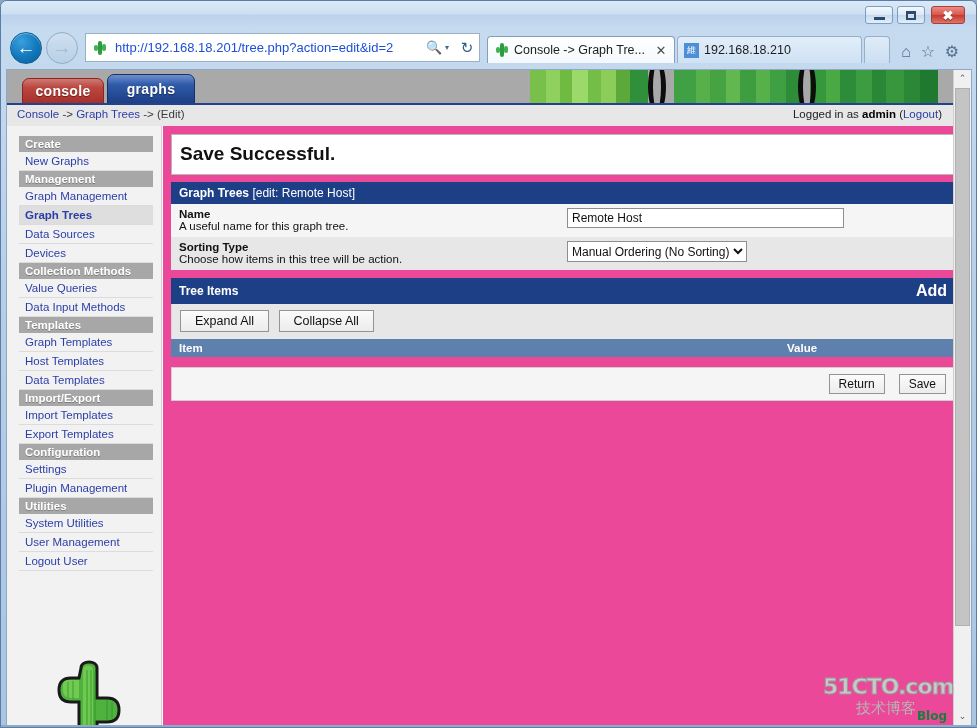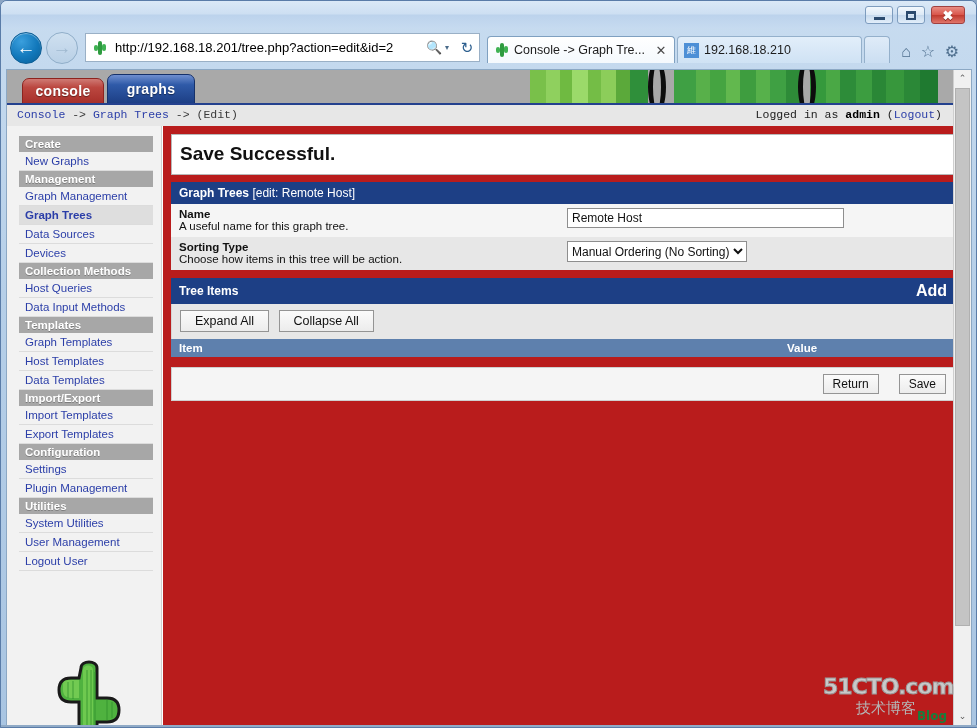--- a/index.html
+++ b/index.html
@@ -75,21 +75,21 @@
     display: flex; align-items: center;
   }
   #addr-favicon {
     width: 16px; height: 16px; margin-left: 6px; flex: 0 0 auto;
     position: relative;
   }
   .cact-ico {
     position:absolute; background:#2e9b3f;
   }
   #addr-text {
-    flex: 1; margin-left: 7px; font-size: 13px; color: #000000;
+    flex: 1; margin-left: 7px; font-size: 13px; color: #1d4ed8;
     white-space: nowrap; overflow: hidden;
   }
   #addr-search-icon { width: 22px; text-align:center; color:#4a6b8a; font-size: 13px;}
   #addr-caret { width: 10px; color:#4a6b8a; font-size:8px; }
   #addr-refresh { width: 24px; text-align:center; color:#2d5f8f; font-size: 15px; }
 
   
   .tab {
     position: absolute; top: 8px; height: 27px;
     border: 1px solid #94b0cb; border-bottom: none;
@@ -177,21 +177,20 @@
     position:absolute; left:0; top:33px; width: 947px; height: 2px;
     background: #24418e;
   }
 
   
   #crumb-row {
     position:absolute; left:0; top:35px; width:947px; height:36px;
     background: #e7e7e7;
     border-bottom: 1px solid #bdbdbd;
     font-size: 11.5px;
-    font-family: Liberation Mono, monospace;
   }
   #crumb {
     position:absolute; left:10px; top:3px;
     color:#3a3a3a;
   }
   #crumb a, .lnk { color: #2b3ea8; text-decoration: none; }
   #login-status {
     position:absolute; right:12px; top:3px; color:#222; font-size:11.5px;
   }
   #login-status b { color:#000; }
@@ -230,21 +229,21 @@
   }
 
   #cactus-logo {
     position:absolute; left: 36px; top: 528px;
     width: 92px; height: 110px;
   }
 
   
   #content {
     position:absolute; left:156px; top:0; right:0; bottom:0;
-    background: #b91c1c;
+    background: #ec4899;
     padding: 8px 6px 0 8px;
   }
   .panel { width: 784px; }
   #save-msg {
     border: 1px solid #b8b8b8;
     background: #fff;
     font-size: 19px; font-weight: bold; color: #111;
     padding: 8px 10px 9px 8px;
     margin-bottom: 7px;
   }
@@ -306,21 +305,21 @@
     background: #e7e7e7;
     font-size: 11.5px; font-style: italic; color:#222;
     padding: 4px 8px 5px 8px;
     border-bottom: 1px solid #cfcfcf;
   }
   #action-bar {
     margin-top: 10px;
     background: #f5f5f5;
     border: 1px solid #cfcfcf;
     padding: 6px 8px;
-    display:flex; justify-content:flex-end; gap: 20px;
+    display:flex; justify-content:flex-end; gap: 14px;
   }
 
   
   #vscroll {
     position:absolute; right:0; top:0; width: 18px; bottom:0;
     background: #f0f0f0; border-left:1px solid #cfcfcf;
   }
   .sb-arrow {
     position:absolute; left:0; width:17px; height:17px;
     background: #f0f0f0;
@@ -487,21 +486,21 @@
       <div id="sidebar">
         <div id="sidebar-inner">
           <div class="nav-header">Create</div>
           <a class="nav-item" href="#">New Graphs</a>
           <div class="nav-header">Management</div>
           <a class="nav-item" href="#">Graph Management</a>
           <a class="nav-item selected" href="#">Graph Trees</a>
           <a class="nav-item" href="#">Data Sources</a>
           <a class="nav-item" href="#">Devices</a>
           <div class="nav-header">Collection Methods</div>
-          <a class="nav-item" href="#">Host Queries</a>
+          <a class="nav-item" href="#">Value Queries</a>
           <a class="nav-item" href="#">Data Input Methods</a>
           <div class="nav-header">Templates</div>
           <a class="nav-item" href="#">Graph Templates</a>
           <a class="nav-item" href="#">Host Templates</a>
           <a class="nav-item" href="#">Data Templates</a>
           <div class="nav-header">Import/Export</div>
           <a class="nav-item" href="#">Import Templates</a>
           <a class="nav-item" href="#">Export Templates</a>
           <div class="nav-header">Configuration</div>
           <a class="nav-item" href="#">Settings</a>

